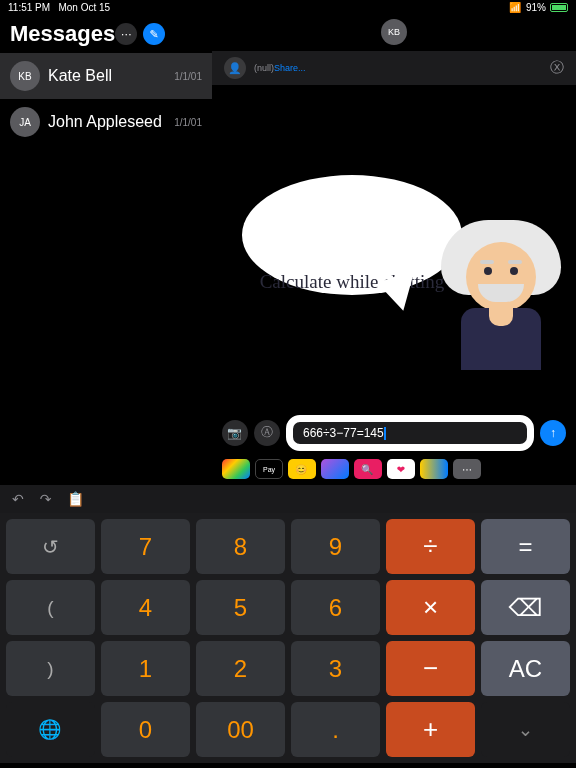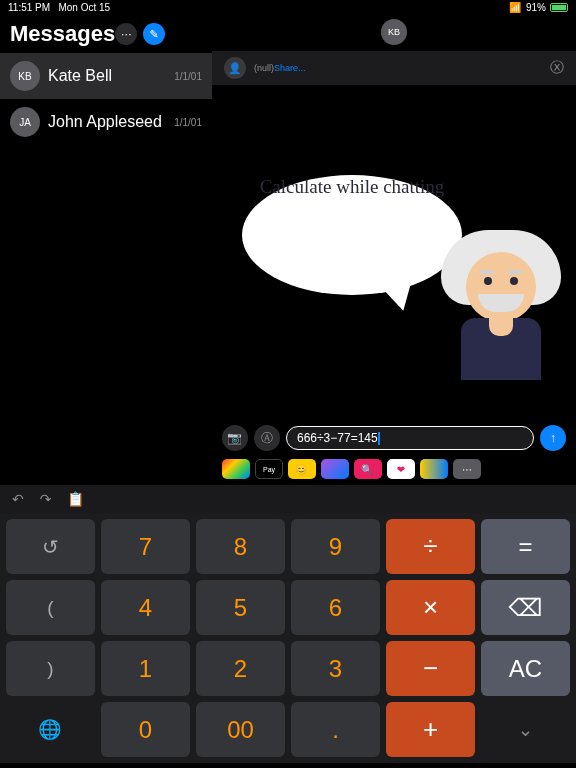--- a/index.html
+++ b/index.html
@@ -24,36 +24,36 @@
 .chdr{text-align:center;padding:4px}
 .cav{width:26px;height:26px;border-radius:50%;background:#5a5a5e;display:inline-flex;align-items:center;justify-content:center;font-size:9px;margin-bottom:2px}
 .ctit{font-size:9px;color:#8e8e93}
 .share{display:flex;align-items:center;gap:8px;padding:6px 12px;background:#1c1c1e}
 .sav{width:22px;height:22px;border-radius:50%;background:#3a3a3c;display:flex;align-items:center;justify-content:center;font-size:11px}
 .stxt{flex:1;font-size:10px}
 .ssub{font-size:9px;color:#8e8e93}
 .ssub a{color:#0a84ff;text-decoration:none;}
 .close{color:#8e8e93;font-size:14px}
 .chat{flex:1;position:relative}
-.bubble{position:absolute;top:90px;left:30px;width:220px;height:120px;background:#fff;border-radius:50%;display:flex;align-items:flex-start;justify-content:center;text-align:center}
+.bubble{position:absolute;top:90px;left:30px;width:220px;height:120px;background:#fff;border-radius:50%;display:flex;align-items:flex-end;justify-content:center;text-align:center}
 .bubble::after{content:"";position:absolute;bottom:-15px;right:40px;width:0;height:0;border-left:15px solid transparent;border-right:25px solid transparent;border-top:35px solid #fff;transform:rotate(-20deg)}
 .btxt{color:#2a2a3a;font-family:'Comic Sans MS',cursive;font-size:19px;line-height:1.3}
 .einstein{position:absolute;bottom:40px;right:10px;width:130px;height:150px}
 .hair{position:absolute;top:0;left:5px;width:120px;height:75px;background:#e8e8e8;border-radius:60px 60px 35px 35px}
 .face{position:absolute;top:22px;left:30px;width:70px;height:70px;background:#f4c89a;border-radius:50%}
 .eye{position:absolute;top:25px;width:8px;height:8px;background:#2a2a3a;border-radius:50%}
 .eye.l{left:18px}.eye.r{right:18px}
 .brow{position:absolute;top:18px;width:14px;height:4px;background:#d0d0d0;border-radius:2px}
 .brow.l{left:14px}.brow.r{right:14px}
 .must{position:absolute;top:42px;left:12px;width:46px;height:18px;background:#e0e0e0;border-radius:0 0 20px 20px}
 .torso{position:absolute;bottom:0;left:25px;width:80px;height:62px;background:#2a2a4a;border-radius:14px 14px 0 0}
 .collar{position:absolute;top:0;left:28px;width:24px;height:18px;background:#f4c89a;border-radius:0 0 10px 10px}
 .inrow{display:flex;align-items:center;gap:6px;padding:5px 10px}
 .ibtn{width:26px;height:26px;border-radius:50%;background:#2c2c2e;display:flex;align-items:center;justify-content:center;font-size:12px;color:#8e8e93}
-.input{flex:1;background:#1c1c1e;border:1px solid #ffffff;border-radius:14px;padding:4px 10px;font-size:12px;color:#fff;position:relative}
+.input{flex:1;background:#1c1c1e;border:7px solid #ffffff;border-radius:14px;padding:4px 10px;font-size:12px;color:#fff;position:relative}
 .cursor{display:inline-block;width:2px;height:13px;background:#0a84ff;vertical-align:middle}
 .send{background:#0a84ff;color:#fff}
 .apps{display:flex;gap:5px;padding:3px 10px 6px}
 .app{width:28px;height:20px;border-radius:5px;display:flex;align-items:center;justify-content:center;font-size:10px}
 .a1{background:linear-gradient(135deg,#ff3b30,#ffcc00,#34c759,#007aff)}
 .a2{background:#000;color:#fff;font-size:7px;border:1px solid #444}
 .a3{background:#ffcc00}
 .a4{background:linear-gradient(135deg,#af52de,#007aff)}
 .a5{background:#e91e63;color:#fff}
 .a6{background:#fff;color:#e91e63}

